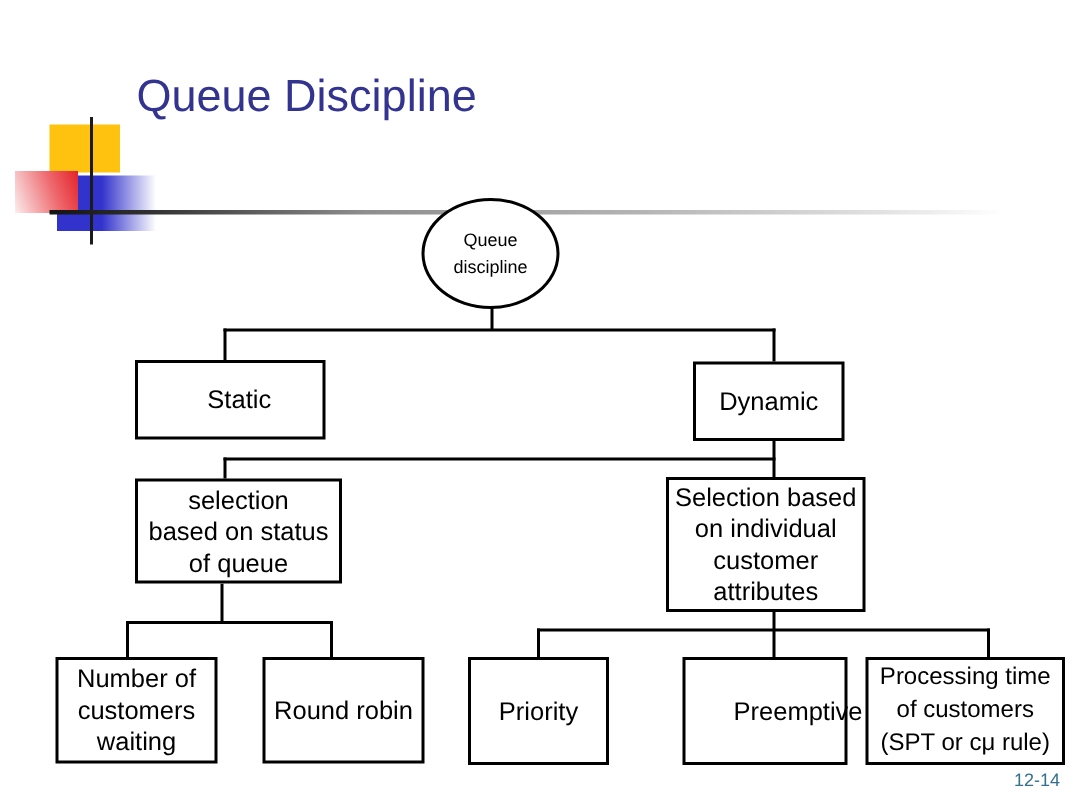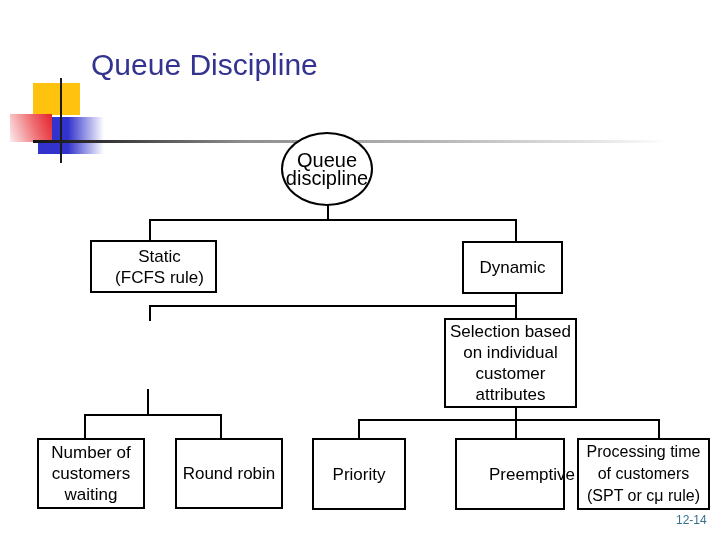--- a/index.html
+++ b/index.html
@@ -21,21 +21,21 @@
   .title { position:absolute; left:91px; top:50px; font-size:30px; line-height:1;
            color:var(--title-color); white-space:nowrap; z-index:5; }
   .pagenum { position:absolute; left:676px; top:513px; font-size:12px;
              color:var(--page-number-color); z-index:5; }
   
   .node { position:absolute; box-sizing:border-box; background:var(--node-fill);
           border:2px solid var(--node-border); display:flex; flex-direction:column;
           align-items:center; justify-content:center; text-align:center;
           font-size:17px; line-height:21px; z-index:5; }
   .tl { display:block; white-space:nowrap; }
-  .n-root       { left:281px; top:132px; width:92px;  height:74px; border-radius:50%; font-size:20px; line-height:18px; }
+  .n-root       { left:281px; top:132px; width:92px;  height:74px; border-radius:50%; font-size:12px; line-height:18px; }
   .n-static     { left:90px;  top:240px; width:127px; height:53px;padding-left:12px; }
   .n-dynamic    { left:462px; top:241px; width:101px; height:53px; }
   .n-status     { left:90px;  top:319px; width:138px; height:70px; }
   .n-attr       { left:444px; top:318px; width:133px; height:90px; line-height:21px; }
   .n-number     { left:37px;  top:438px; width:108px; height:71px; }
   .n-robin      { left:175px; top:438px; width:108px; height:71px; }
   .n-priority   { left:312px; top:438px; width:94px; height:72px;text-align:center; }
   .n-preemptive { left:455px; top:438px; width:110px; height:72px;padding-left:44px; }
   .n-processing { left:577px; top:438px; width:133px; height:72px; font-size:16px; line-height:22px; }
   
@@ -86,27 +86,31 @@
   <div class="conn c-d9"></div>
   <div class="conn c-d10"></div>
 
   <div class="node n-root">
     <span class="tl">Queue</span>
     <span class="tl">discipline</span>
   </div>
 
   <div class="node n-static">
     <span class="tl">Static</span>
-    <span class="tl">(FCFS rule)</span>
   </div>
 
   <div class="node n-dynamic">
     <span class="tl">Dynamic</span>
   </div>
 
+  <div class="node n-status">
+    <span class="tl">selection</span>
+    <span class="tl">based on status</span>
+    <span class="tl">of queue</span>
+  </div>
 
   <div class="node n-attr">
     <span class="tl">Selection based</span>
     <span class="tl">on individual</span>
     <span class="tl">customer</span>
     <span class="tl">attributes</span>
   </div>
 
   <div class="node n-number">
     <span class="tl">Number of</span>

